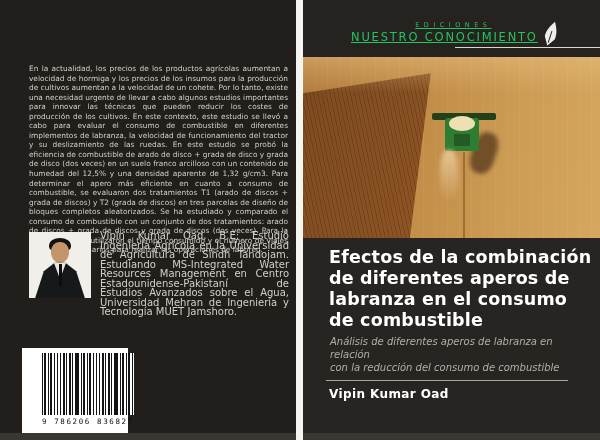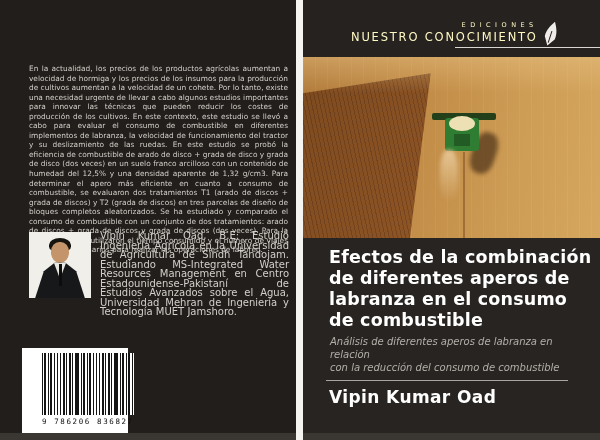--- a/index.html
+++ b/index.html
@@ -33,21 +33,21 @@
   .barcode .digits { margin-top:2px; color:#111; font-family:"DejaVu Sans Mono","Liberation Mono",monospace;
                      font-size:7.5px; letter-spacing:1.6px; text-align:center; white-space:nowrap; }
 
   
   .spine { position:absolute; left:296px; top:0; width:7px; height:440px; background:#f5f4f1; z-index:5; }
 
   
   .front-cover { position:absolute; left:303px; top:0; width:297px; height:433px; background:#272320; }
   .top-band { position:absolute; left:0; top:0; width:297px; height:57px; background:#262220; }
   .logo { position:absolute; left:24px; top:21px; display:flex; align-items:flex-end; }
-  .logo-lines { text-align:right; color:#fef9c3; }
+  .logo-lines { text-align:center; color:#22c55e;text-decoration:underline; }
   .logo-l1 { display:block; font-size:6.5px; letter-spacing:4.5px; margin-left:42px; margin-bottom:1px; }
   .logo-l2 { display:block; font-size:11.5px; letter-spacing:1.8px; font-weight:normal;margin-left:24px; }
   .pen { margin-left:6px; margin-bottom:-3px; transform:rotate(18deg); }
   .band-rule { position:absolute; left:152px; right:0; top:47px; height:1px; background:#d9d7d3; }
 
   .photo { position:absolute; left:0; top:57px; width:297px; height:181px;
            background:linear-gradient(100deg, #b07a3b 0%, #c08a45 35%, #cd9c55 70%, #d5a75f 100%); overflow:hidden; }
   .photo .rows { position:absolute; inset:0;
            background:repeating-linear-gradient(90deg, rgba(255,244,220,.06) 0 1px, transparent 1px 12px); }
   .photo .plowed { position:absolute; inset:0;
@@ -68,21 +68,21 @@
   .harvester .dust { position:absolute; left:8px; top:40px; width:18px; height:52px;
                      background:linear-gradient(180deg, rgba(233,203,156,.9), rgba(233,203,156,0)); filter:blur(2px); border-radius:40%; }
   .harvester .track { position:absolute; left:31px; top:42px; width:2px; height:88px; background:rgba(110,62,24,.45); }
 
   .title-panel { position:absolute; left:0; top:238px; width:297px; height:195px; background:#282421; }
   .front-title { position:absolute; left:26px; top:9px; width:264px; color:#ffffff;
                  font-size:17.5px; font-weight:bold; line-height:21px; white-space:pre-line; letter-spacing:.2px; }
   .subtitle { position:absolute; left:27px; top:97px; width:255px; color:#b3b0ab;
               font-size:10px; font-style:italic; line-height:13px; white-space:pre-line; }
   .name-rule { position:absolute; left:23px; top:142px; width:242px; height:1px; background:#a9a6a1; }
-  .front-author { position:absolute; left:26px; top:149px; color:#ffffff; font-size:17px; font-weight:bold; letter-spacing:.4px; }
+  .front-author { position:absolute; left:26px; top:149px; color:#ffffff; font-size:12px; font-weight:bold; letter-spacing:.4px; }
 
   .bottom-strip { position:absolute; left:0; top:433px; width:600px; height:7px; background:#3a3733; }
 </style>
 </head>
 <body>
 
 <div class="cover">
 
   <div class="back-cover">
     <p class="blurb">En la actualidad, los precios de los productos agrícolas aumentan a velocidad de hormiga y los precios de los insumos para la producción de cultivos aumentan a la velocidad de un cohete. Por lo tanto, existe una necesidad urgente de llevar a cabo algunos estudios importantes para innovar las técnicas que pueden reducir los costes de producción de los cultivos. En este contexto, este estudio se llevó a cabo para evaluar el consumo de combustible en diferentes implementos de labranza, la velocidad de funcionamiento del tractor y su deslizamiento de las ruedas. En este estudio se probó la eficiencia de combustible de arado de disco + grada de disco y grada de disco (dos veces) en un suelo franco arcilloso con un contenido de humedad del 12,5% y una densidad aparente de 1,32 g/cm3. Para determinar el apero más eficiente en cuanto a consumo de combustible, se evaluaron dos tratamientos T1 (arado de discos + grada de discos) y T2 (grada de discos) en tres parcelas de diseño de bloques completos aleatorizados. Se ha estudiado y comparado el consumo de combustible con un conjunto de dos tratamientos: arado de discos + grada de discos y grada de discos (dos veces). Para la comparación se utilizaron el tiempo consumido y el número de viajes del tractor necesarios para realizar las operaciones de laboreo.</p>

